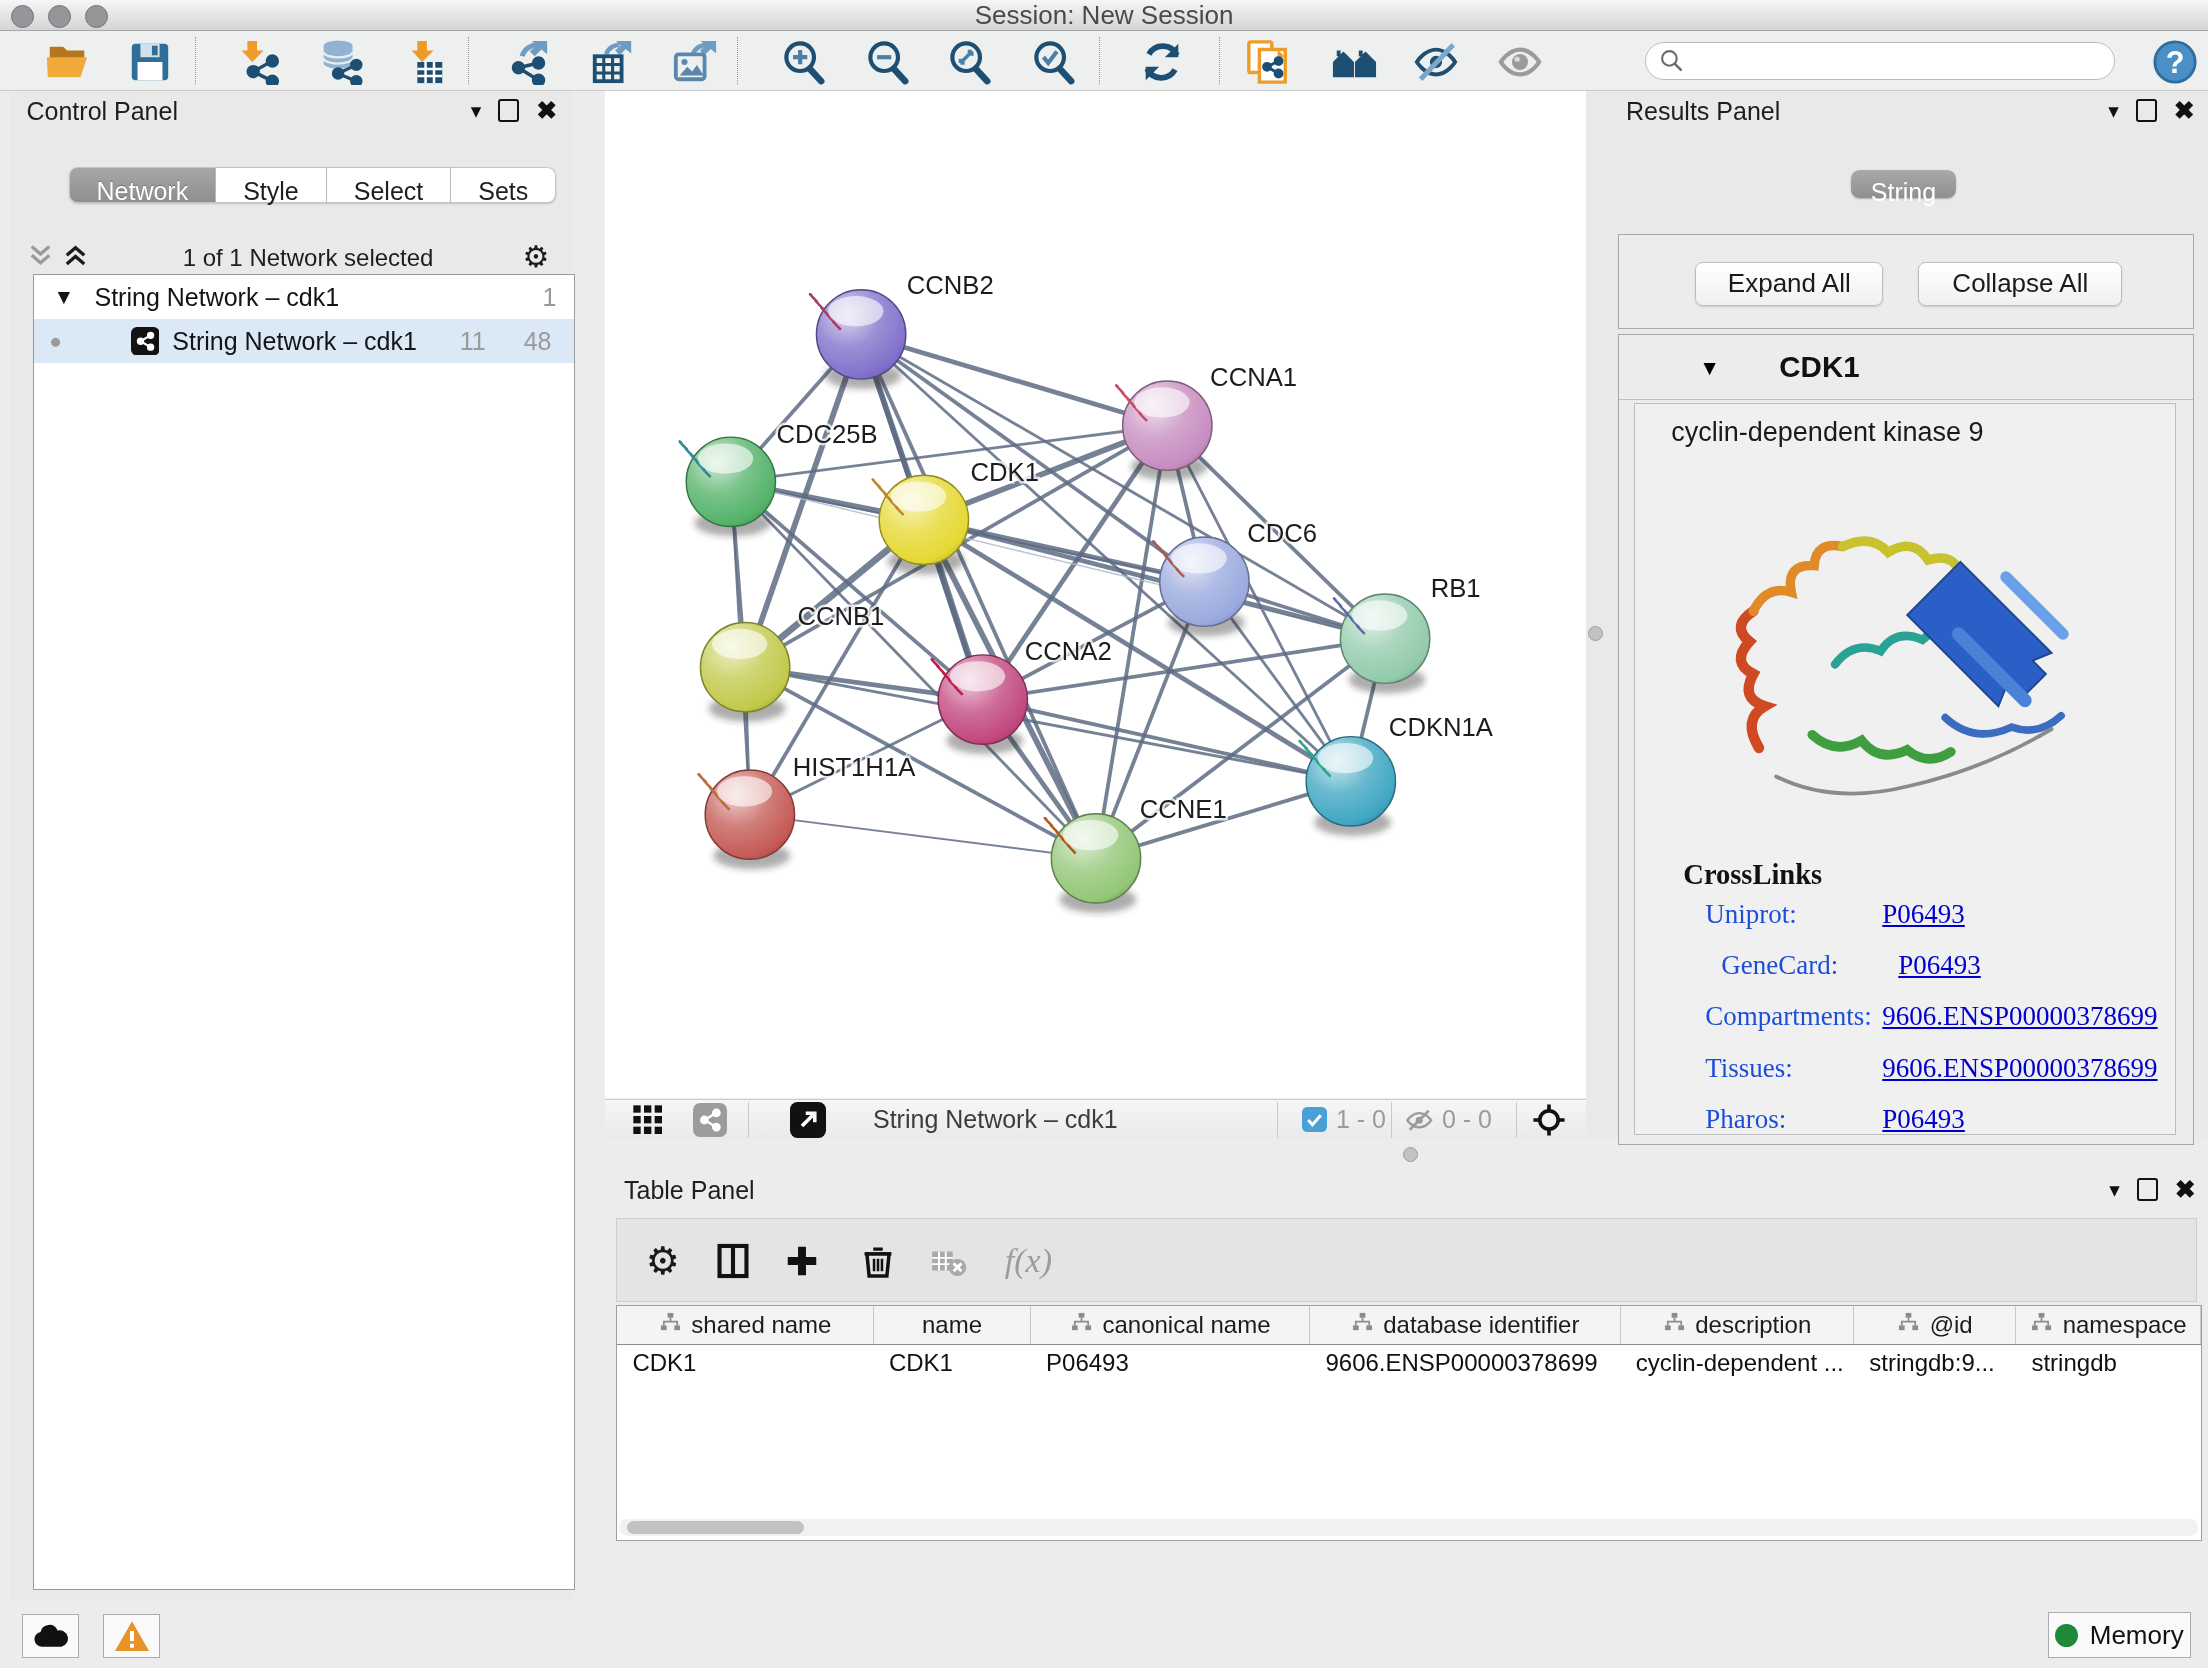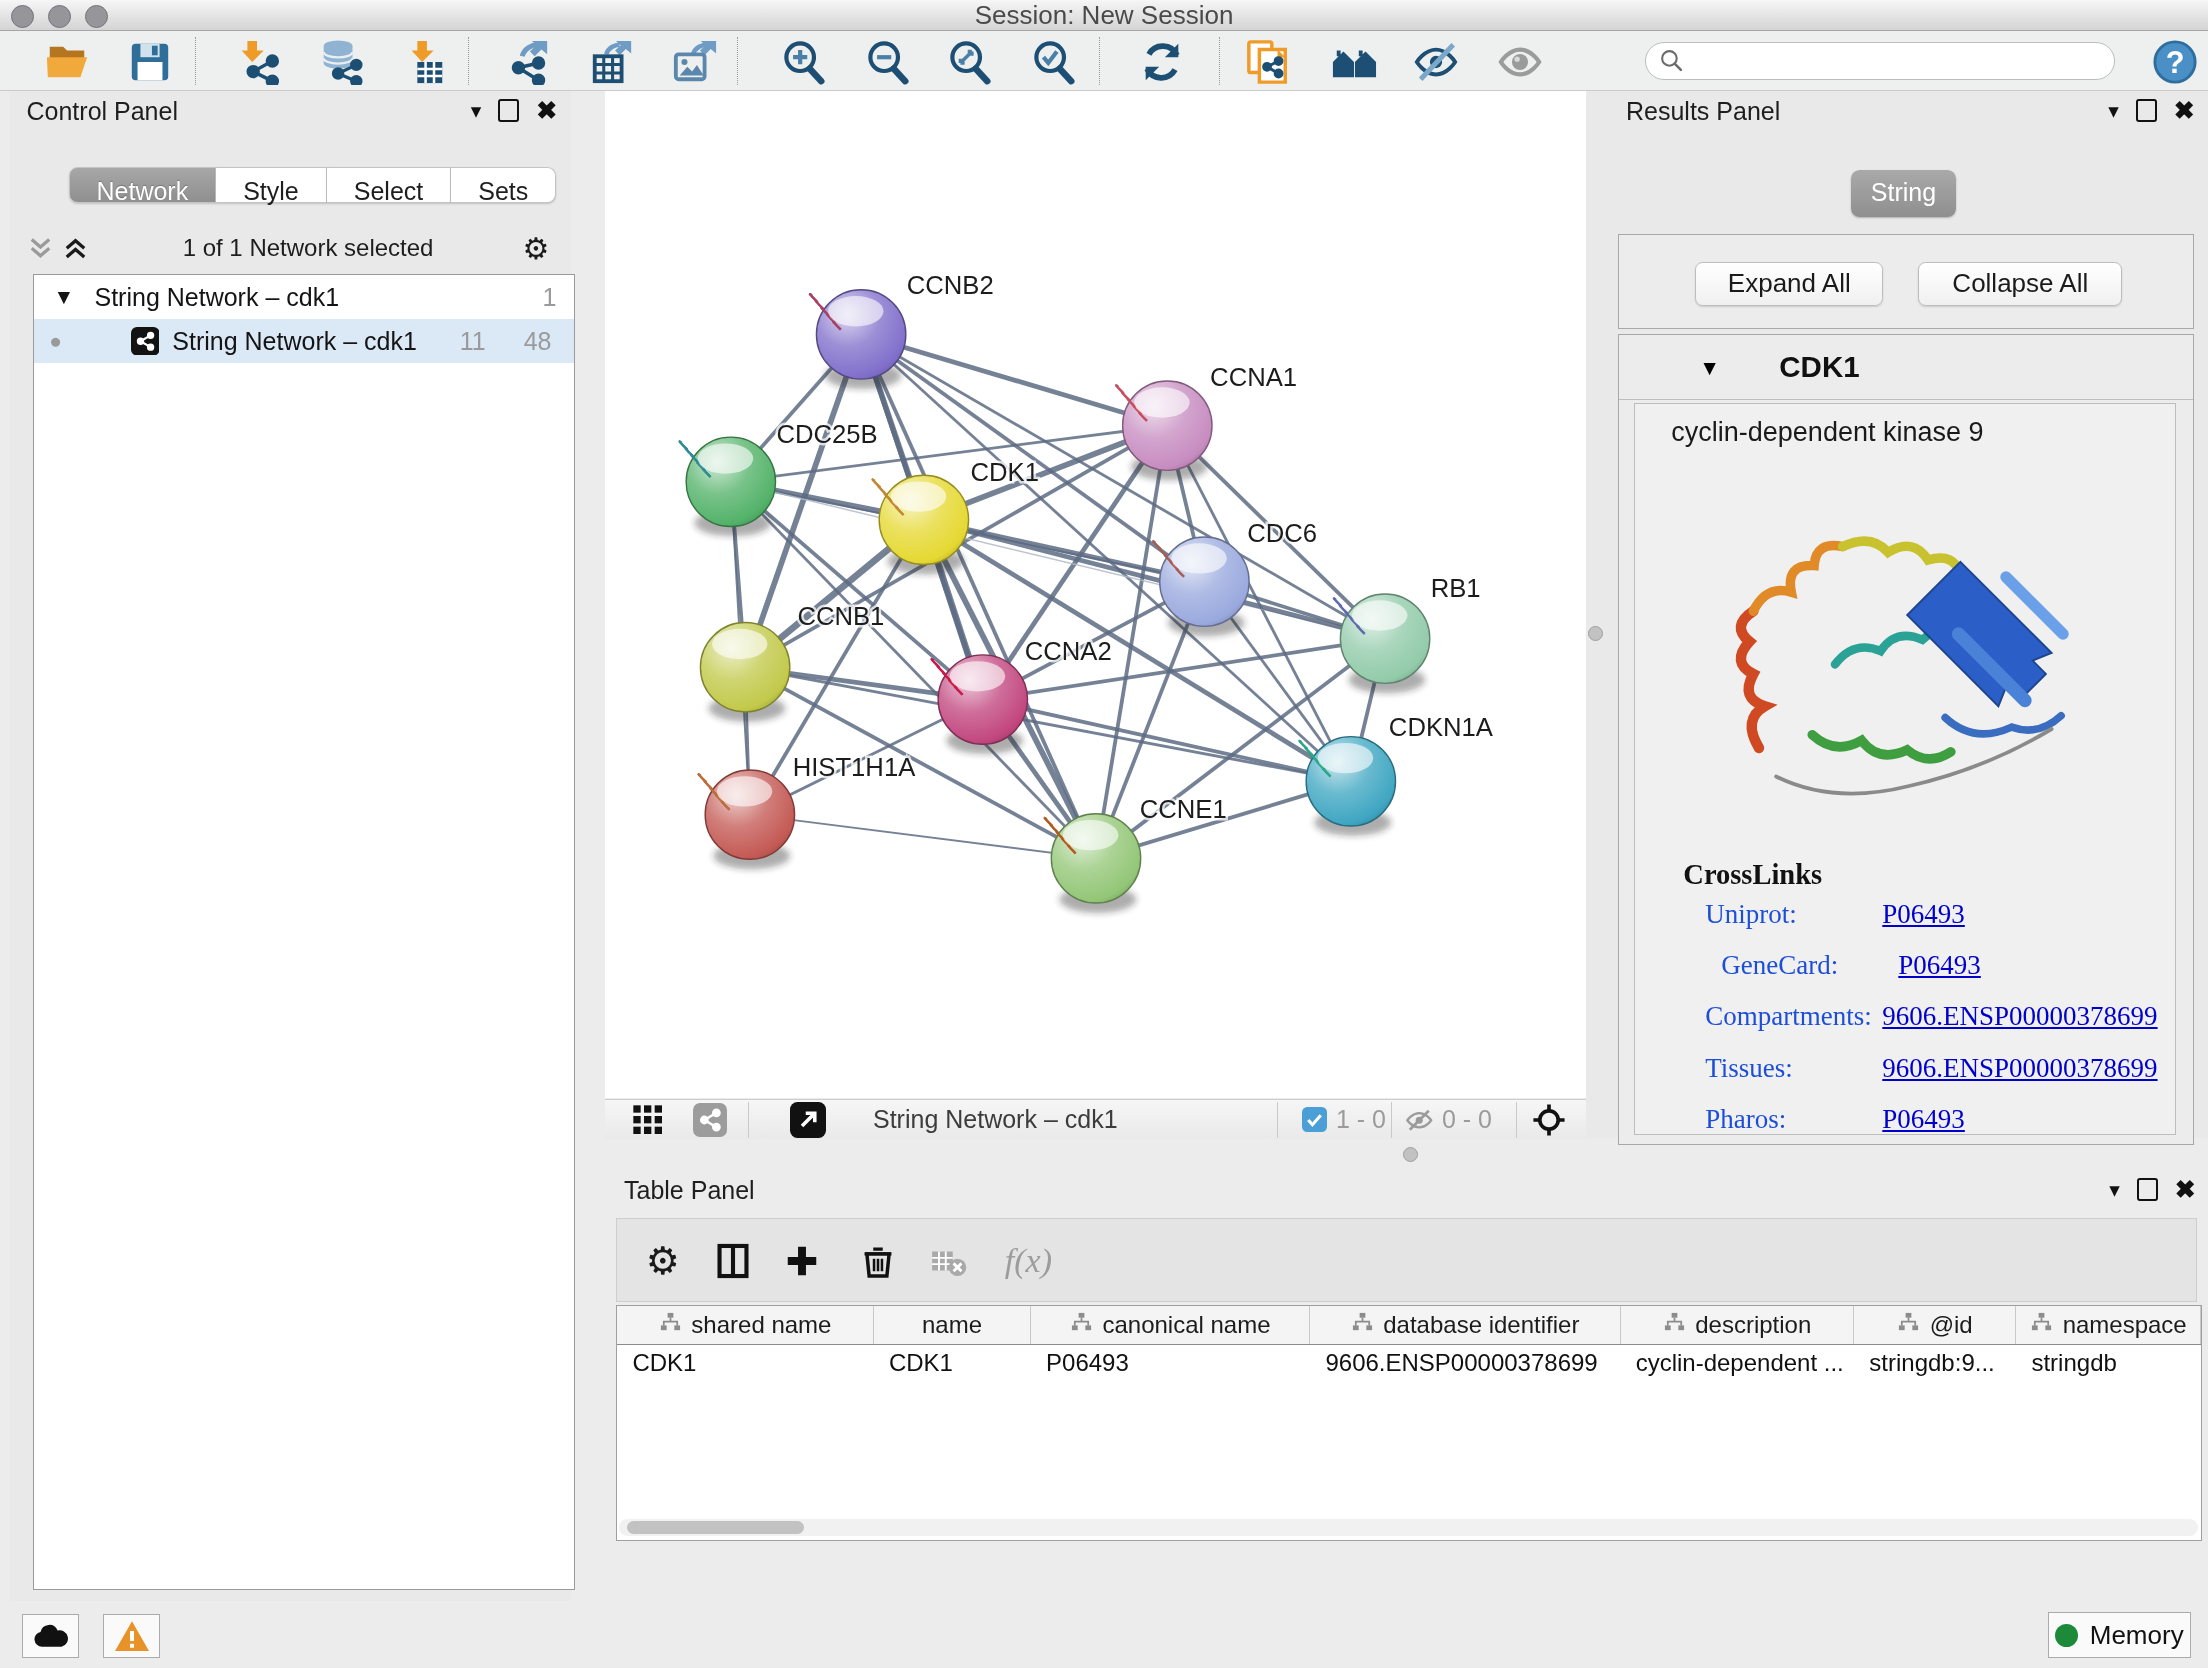--- a/index.html
+++ b/index.html
@@ -32,21 +32,21 @@
   .ctl-close{font-size:25px;color:#111;font-weight:bold;line-height:21px}
 
   
   .cpanel{position:absolute;left:9.5px;top:91px;width:561px;height:1510px;background:#e9e9e9}
   .cp-tabs{position:absolute;left:59px;top:76px;height:36px;display:flex}
   .seg-tab{font-size:25px;line-height:46px;padding:0 27px;background:#fff;color:#1e1e1e;
     border:1px solid #c4c4c4;border-left:none;box-shadow:0 1px 1.9px rgba(0,0,0,.18)}
   .seg-tab:first-child{border-radius:8.6px 0 0 8.6px;border-left:1px solid #c4c4c4}
   .seg-tab:last-child{border-radius:0 8.6px 8.6px 0}
   .seg-tab.active{background:linear-gradient(#a7a7a7,#8f8f8f);color:#fff;text-shadow:0 -1px 1px rgba(0,0,0,.25)}
-  .cp-sub{position:absolute;left:11.4px;top:143px;width:538px;height:38px;display:flex;align-items:flex-start}
+  .cp-sub{position:absolute;left:11.4px;top:143px;width:538px;height:38px;display:flex;align-items:flex-end}
   .cp-sub .status{flex:1;text-align:center;font-size:24px;color:#1e1e1e}
   .gear-glyph{font-family:"DejaVu Sans",sans-serif;font-size:30px;color:#1a1a1a;line-height:30px}
   .cp-list{position:absolute;left:23px;top:183px;width:542px;height:1316px;background:#fff;
     border:1.9px solid #9a9a9a;box-sizing:border-box}
   .tree-row{height:44px;display:flex;align-items:center;font-size:25px;color:#141414}
   .tree-row.sel{background:#dbe9f7}
   .tw{display:inline-block;text-align:center}
   .cnt{color:#9a9a9a}
 
   
@@ -58,21 +58,21 @@
   .net-title{font-size:25px;color:#3c3c3c}
   .gr-num{font-size:25px;color:#9b9b9b}
 
   
   .vsplit{position:absolute;left:1586px;top:91px;width:19px;height:1047px;background:#e9e9e9}
   .hsplit{position:absolute;left:605px;top:1139px;width:1604px;height:30px;background:#ececec}
   .knob{position:absolute;width:13.3px;height:13.3px;border-radius:50%;background:#c2c2c2;border:1px solid #9f9f9f}
 
   
   .rpanel{position:absolute;left:1605px;top:91px;width:603px;height:1047px;background:#e9e9e9}
-  .rtab{position:absolute;left:246px;top:79px;min-width:105px;height:47px;border-radius:8.6px;
+  .rtab{position:absolute;left:246px;top:79px;min-width:105px;height:28px;border-radius:8.6px;
     background:linear-gradient(#a9a9a9,#8f8f8f);color:#fff;font-size:25px;text-align:center;
     line-height:44px;padding:0 12px;box-sizing:border-box;box-shadow:0 1px 1.9px rgba(0,0,0,.25)}
   .rbox1{position:absolute;left:13.3px;top:143px;width:576px;height:95px;background:#ececec;
     border:1.9px solid #a8a8a8;box-sizing:border-box}
   .rbtn{position:absolute;top:27px;height:42px;background:linear-gradient(#fff,#f0f0f0);
     border:1px solid #bdbdbd;border-radius:7.6px;font-size:26px;color:#1a1a1a;text-align:center;
     line-height:40px;box-shadow:0 1px 1.9px rgba(0,0,0,.15)}
   .rbox2{position:absolute;left:13.3px;top:243px;width:576px;height:811px;background:#ececec;
     border:1.9px solid #a8a8a8;box-sizing:border-box}
   .rsec-head{position:absolute;left:0;top:0;width:100%;height:65px;border-bottom:1.9px solid #bdbdbd;box-sizing:border-box}

